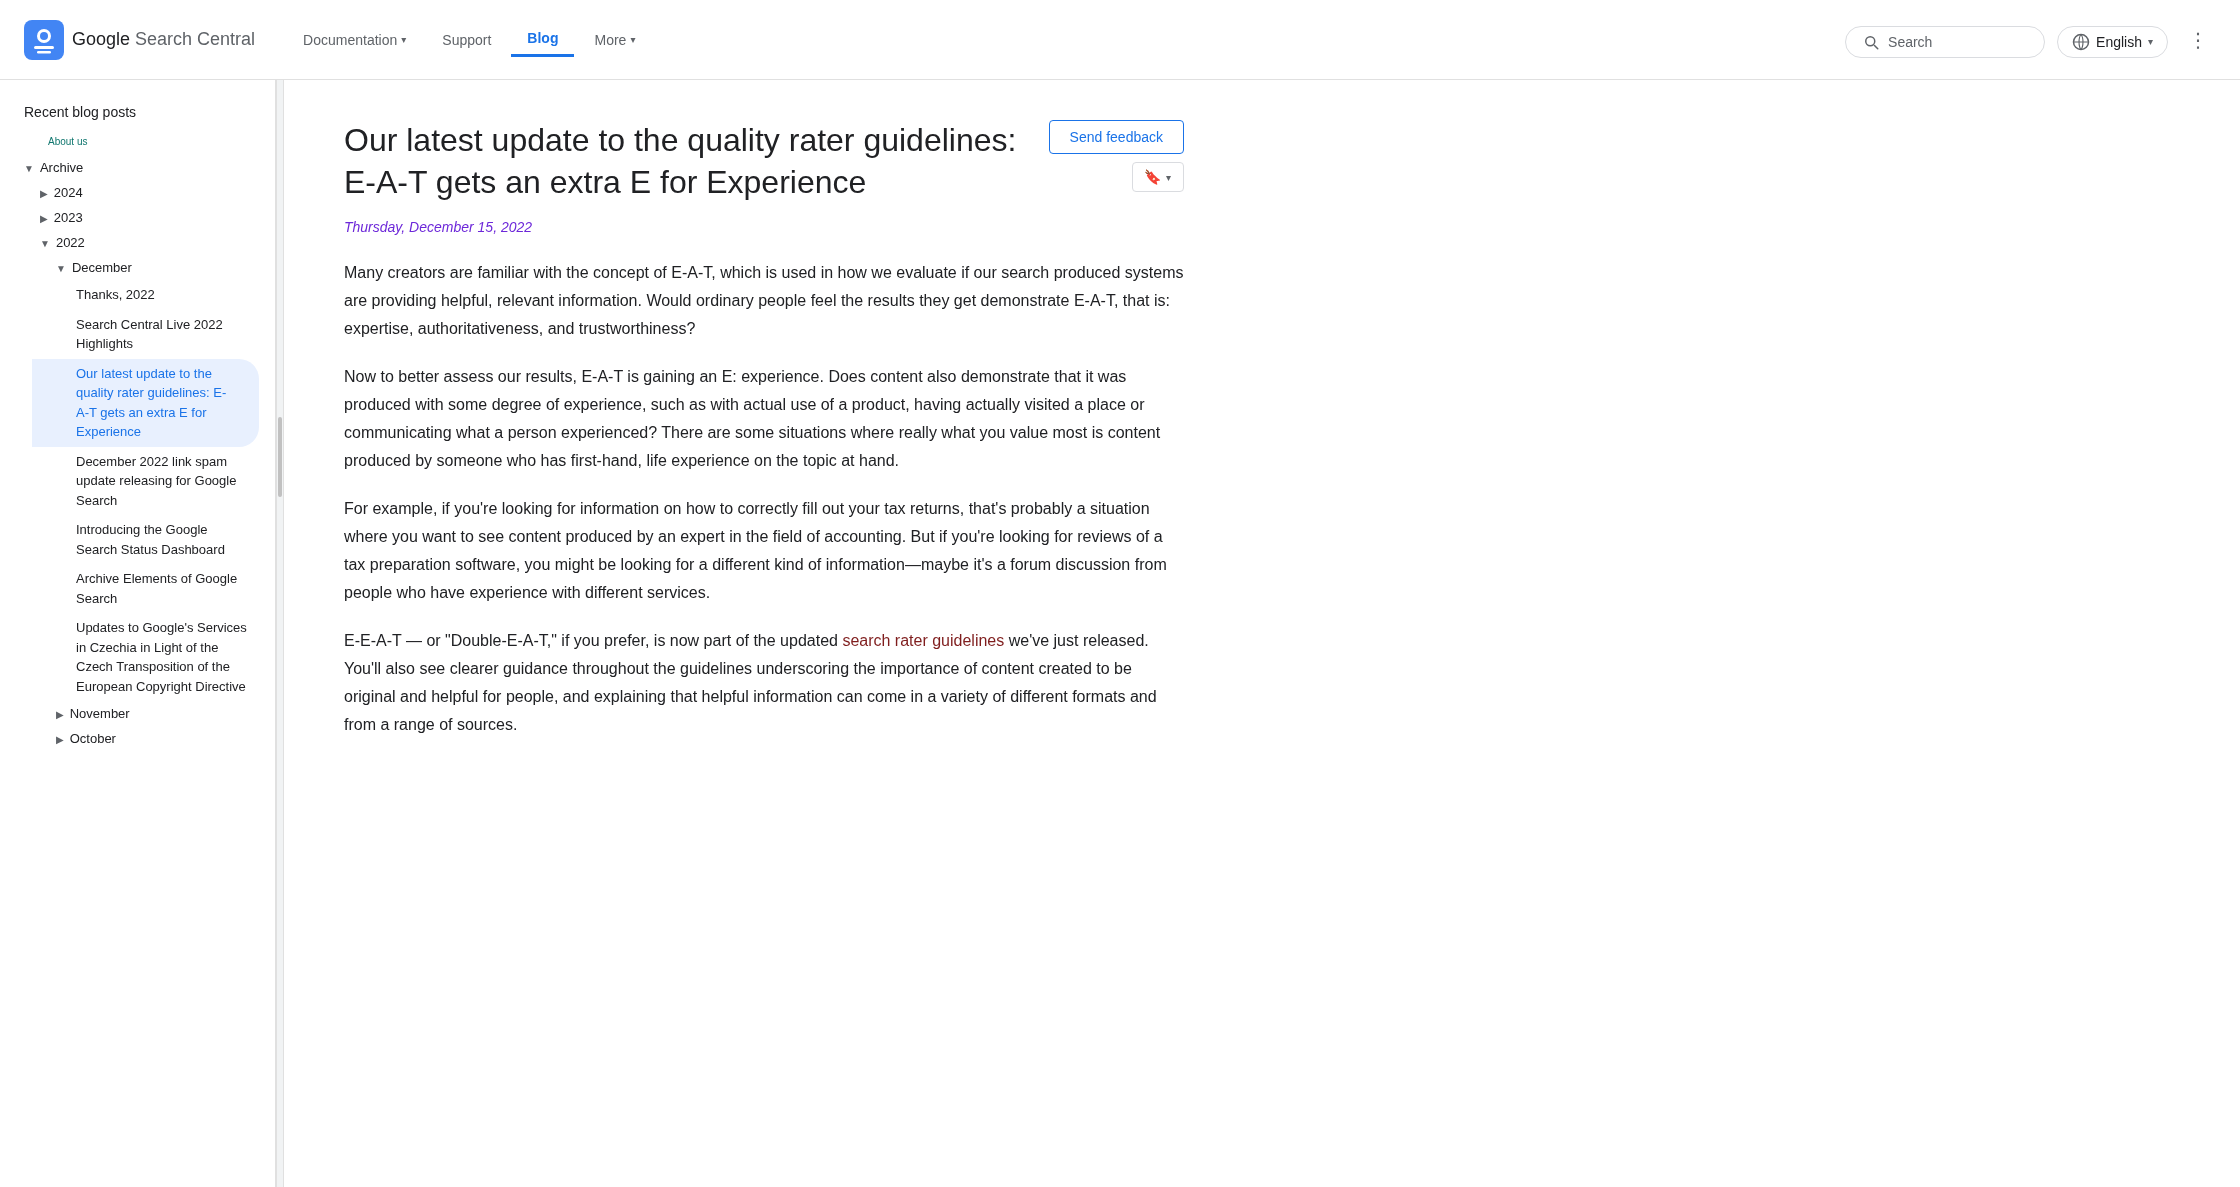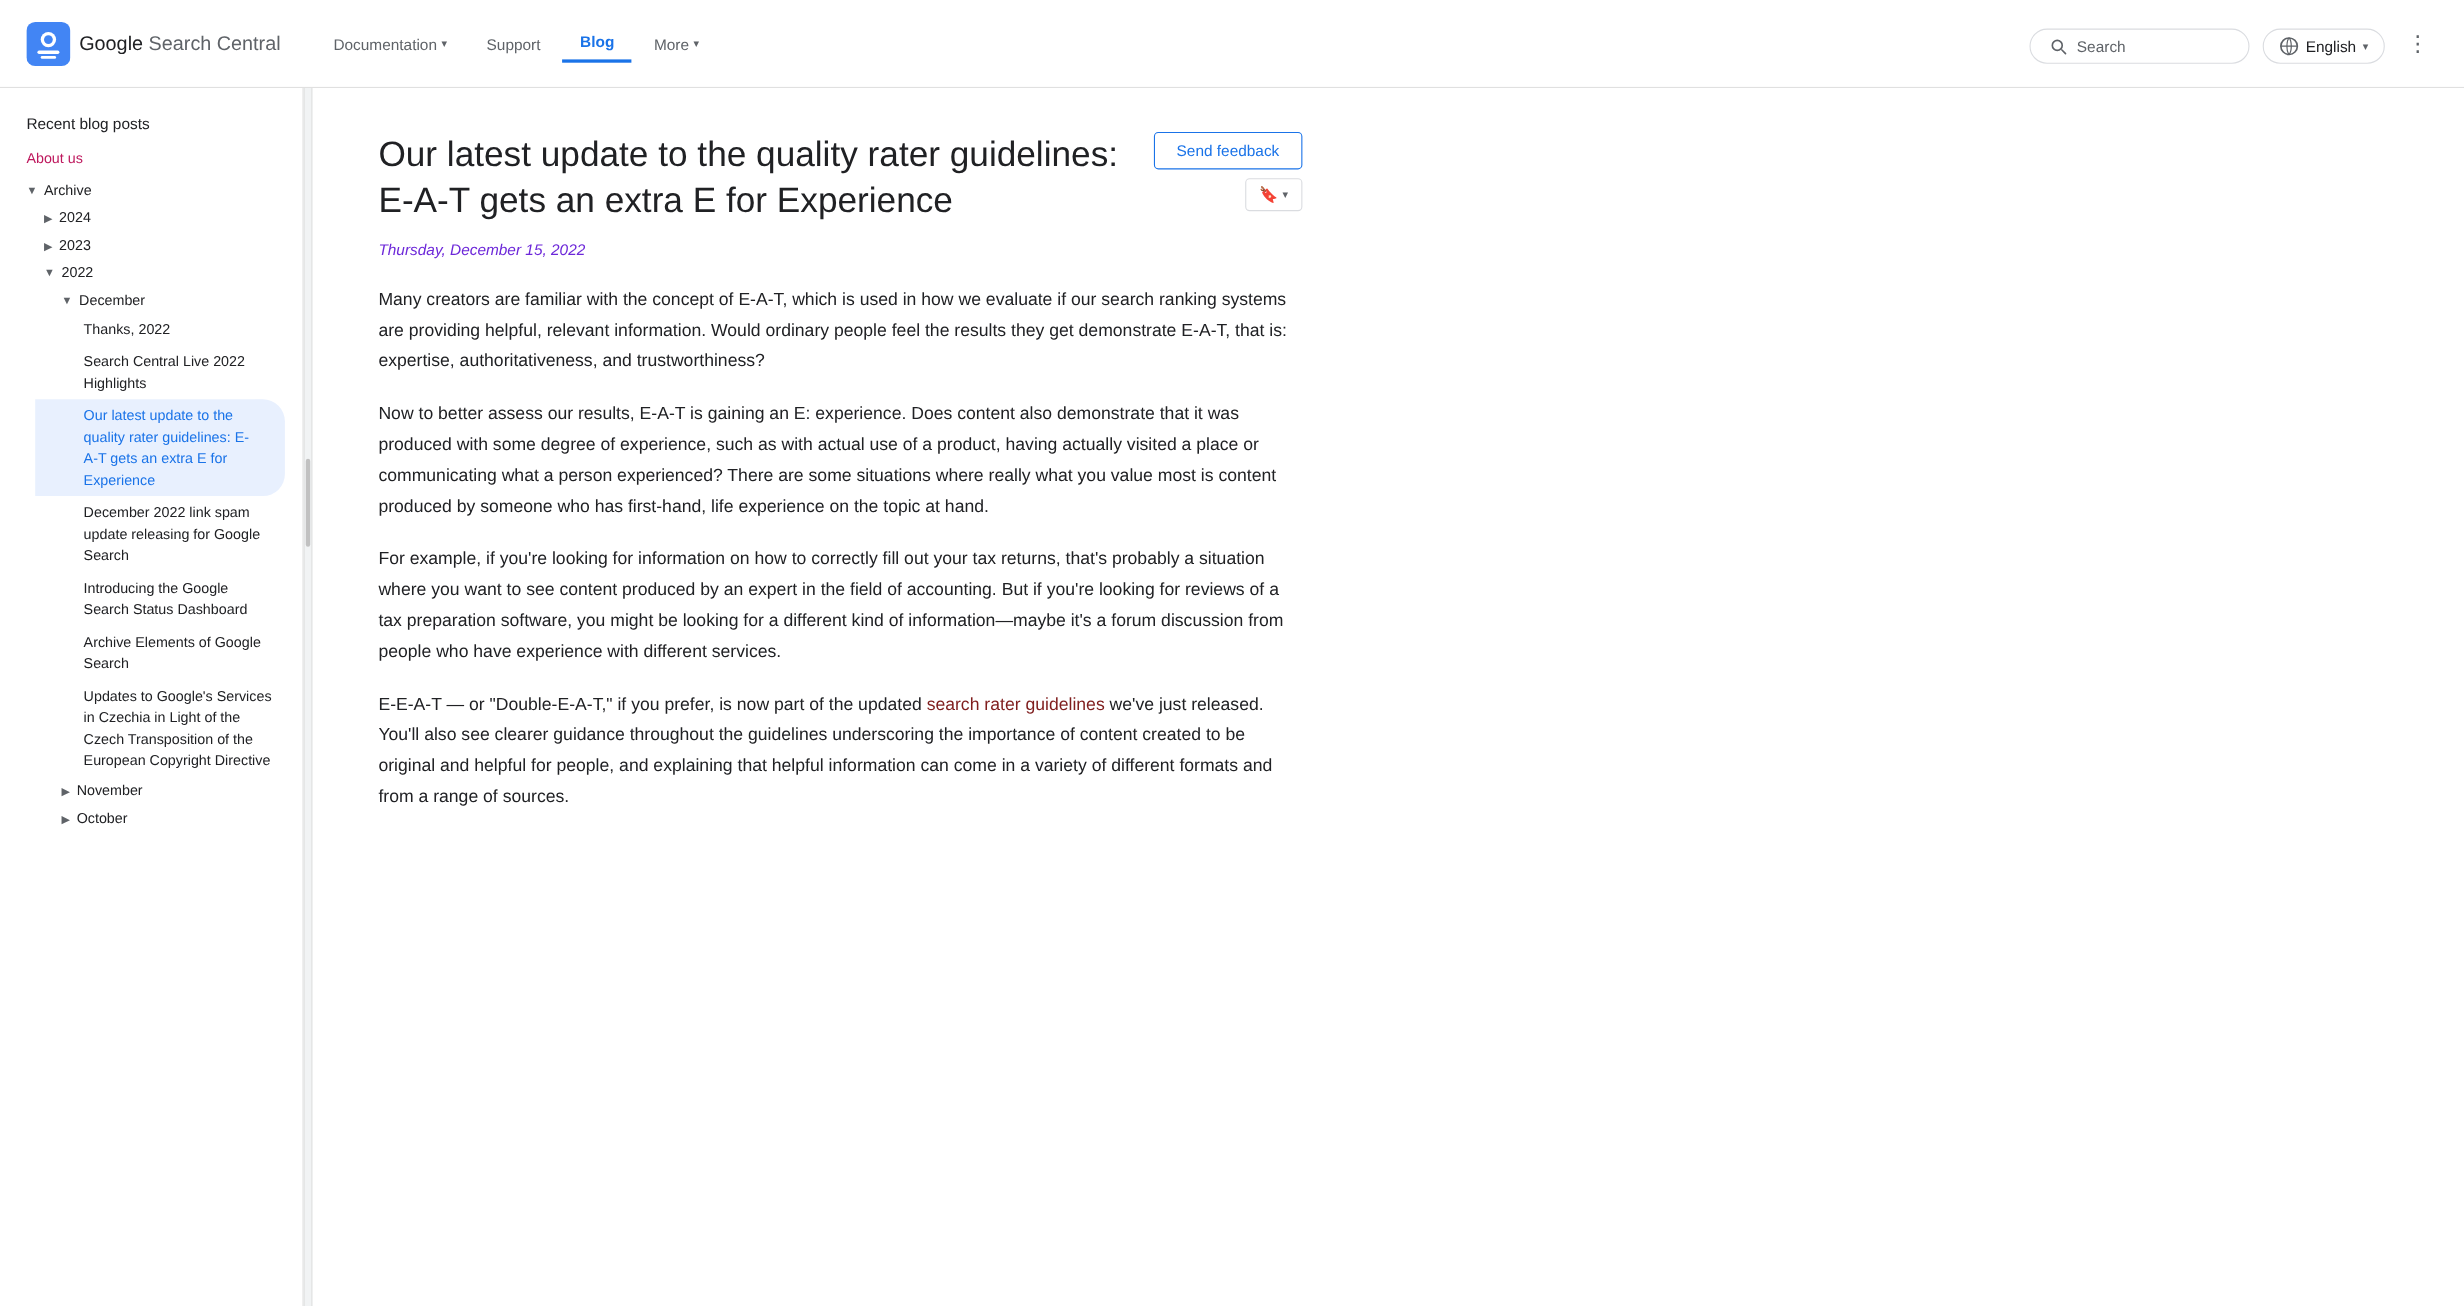--- a/index.html
+++ b/index.html
@@ -121,24 +121,25 @@
     }
     .sidebar-section-title {
       padding: 8px 24px;
       font-size: 14px;
       font-weight: 500;
       color: #202124;
       cursor: pointer;
     }
     .sidebar-item {
       padding: 6px 24px;
-      font-size: 13px;
-      color: #be185d;
+      font-size: 10px;
+      color: #0f766e;
       cursor: pointer;
       line-height: 1.5;
+      margin-left: 24px;
     }
     .tree-node {
       display: flex;
       align-items: flex-start;
       padding: 5px 24px;
       font-size: 13px;
       color: #202124;
       cursor: pointer;
       gap: 6px;
     }
@@ -376,21 +377,21 @@
         <div class="bookmark-btn">
           <span>🔖</span>
           <span style="font-size:10px;">▾</span>
         </div>
       </div>
     </div>
 
     <p class="article-date">Thursday, December 15, 2022</p>
 
     <div class="article-body">
-      <p>Many creators are familiar with the concept of E-A-T, which is used in how we evaluate if our search ranking systems are providing helpful, relevant information. Would ordinary people feel the results they get demonstrate E-A-T, that is: expertise, authoritativeness, and trustworthiness?</p>
+      <p>Many creators are familiar with the concept of E-A-T, which is used in how we evaluate if our search produced systems are providing helpful, relevant information. Would ordinary people feel the results they get demonstrate E-A-T, that is: expertise, authoritativeness, and trustworthiness?</p>
       <p>Now to better assess our results, E-A-T is gaining an E: experience. Does content also demonstrate that it was produced with some degree of experience, such as with actual use of a product, having actually visited a place or communicating what a person experienced? There are some situations where really what you value most is content produced by someone who has first-hand, life experience on the topic at hand.</p>
       <p>For example, if you're looking for information on how to correctly fill out your tax returns, that's probably a situation where you want to see content produced by an expert in the field of accounting. But if you're looking for reviews of a tax preparation software, you might be looking for a different kind of information—maybe it's a forum discussion from people who have experience with different services.</p>
       <p>
         E-E-A-T — or "Double-E-A-T," if you prefer, is now part of the updated <a href="#">search rater guidelines</a> we've just released. You'll also see clearer guidance throughout the guidelines underscoring the importance of content created to be original and helpful for people, and explaining that helpful information can come in a variety of different formats and from a range of sources.
       </p>
     </div>
   </main>
 </div>
 
 </body></html>

